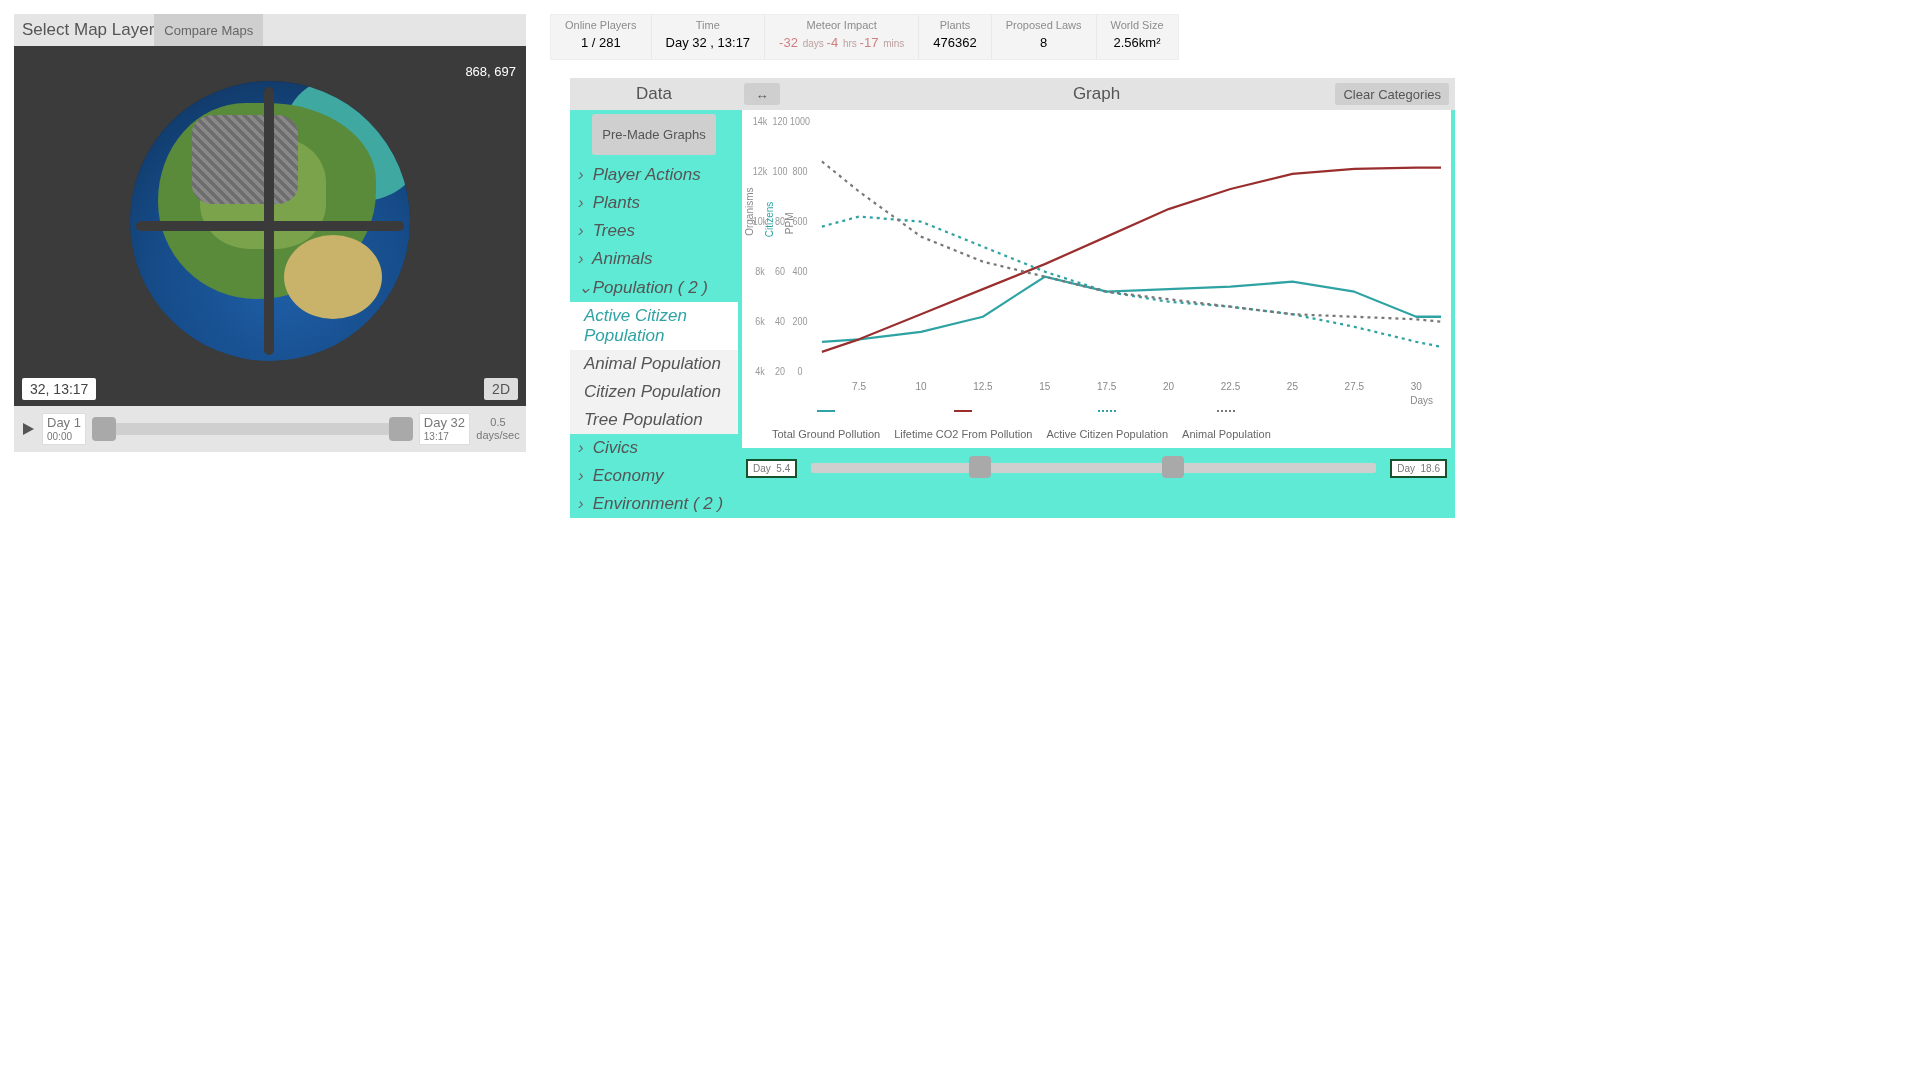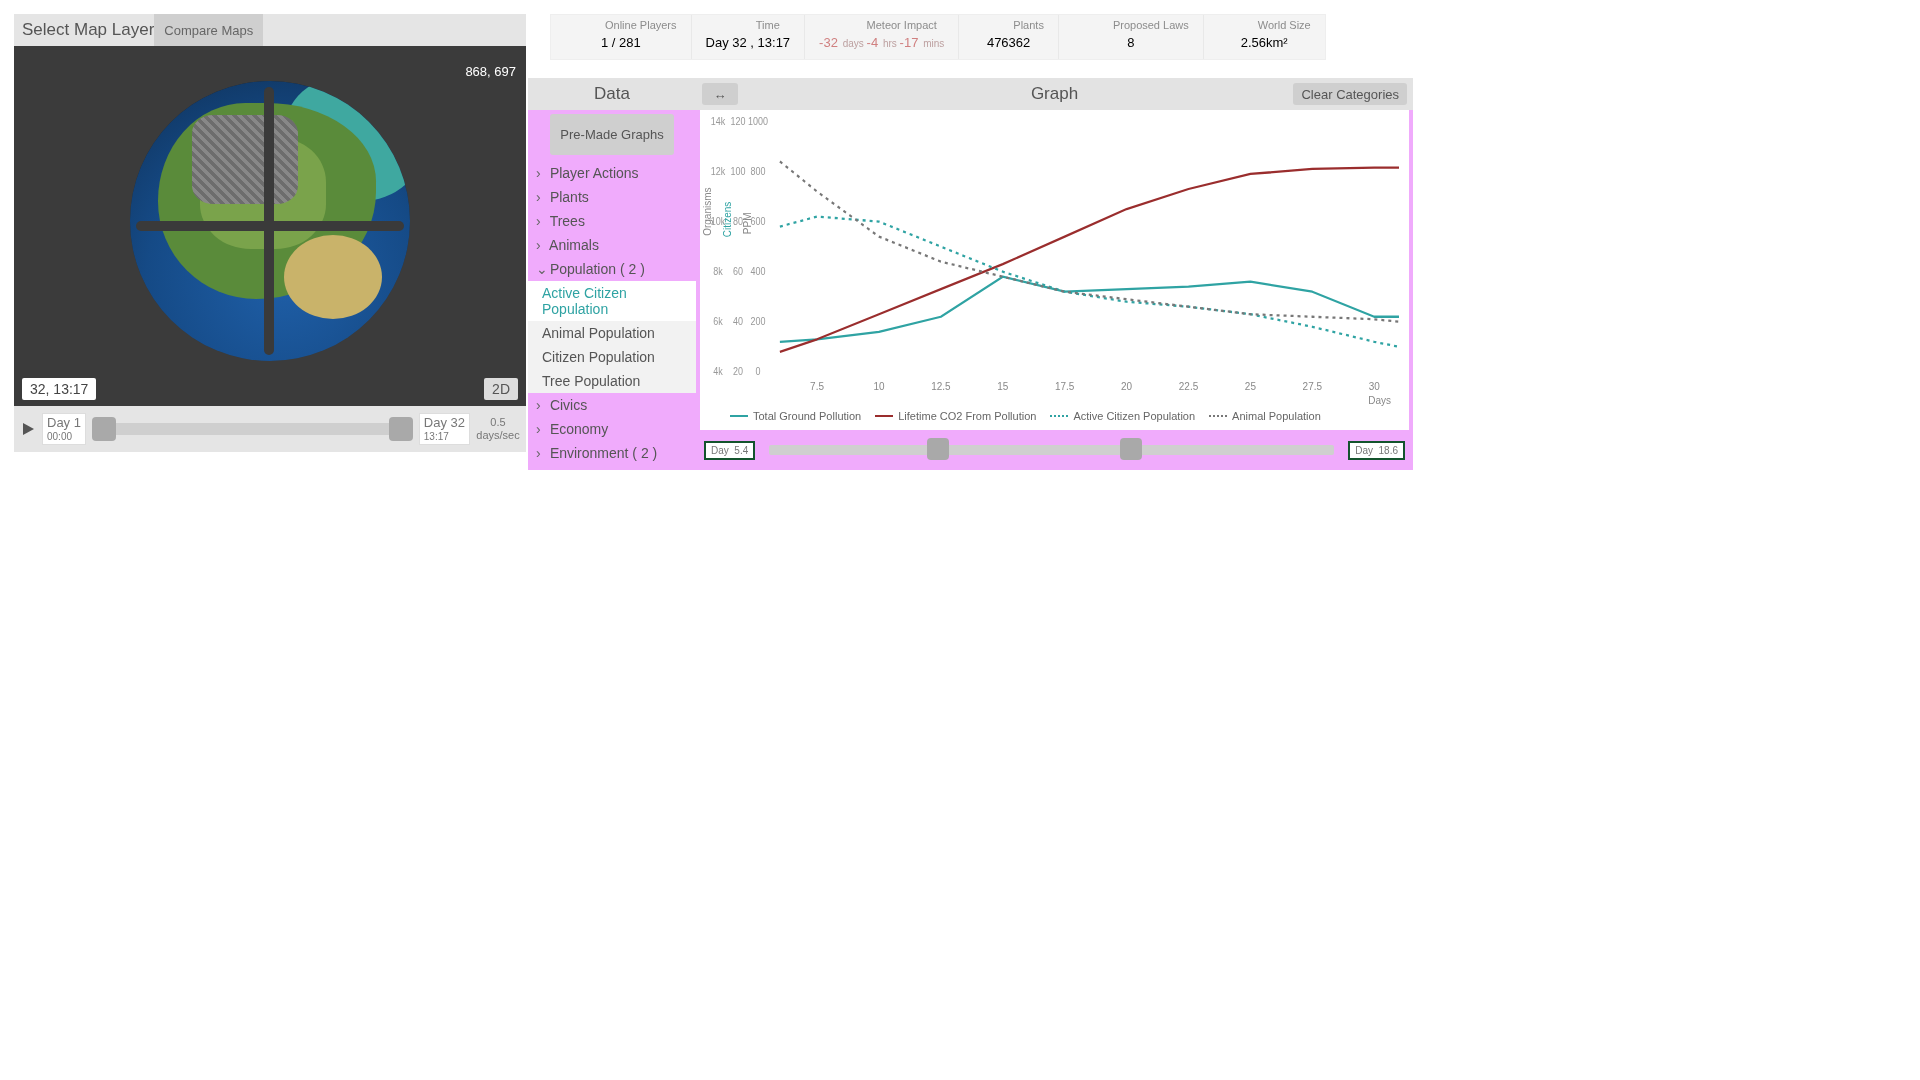--- a/index.html
+++ b/index.html
@@ -33,50 +33,50 @@
   .tl-label { background:#fff; border:1px solid #ddd; padding:2px 4px; font-size:10px; color:#777; line-height:1.15; }
   .tl-label .top{font-size:13px;}
   .tl-track { position:relative; flex:1; height:12px; background:#cfcfcf; margin:0 6px; border-radius:2px; }
   .tl-handle { position:absolute; top:-6px; width:24px; height:24px; background:#a9a9a9; border-radius:4px; cursor:pointer; }
   .tl-speed { width:56px; text-align:center; font-size:11px; color:#777; line-height:1.2; }
 
   
   .stats-bar { position:absolute; left:550px; top:14px; height:46px; background:#f4f4f4; border:1px solid #eee; display:flex; }
   .stat { padding:4px 14px; border-right:1px solid #e8e8e8; text-align:center; }
   .stat:last-child{border-right:none;}
-  .stat .lbl{font-size:11px; color:#8c8c8c; margin-bottom:4px;margin-left:40px;}
+  .stat .lbl{font-size:11px; color:#8c8c8c; margin-bottom:4px;}
   .stat .val{font-size:13px; color:#000000;}
   .stat .val.red{color:#d08080;}
   .stat .val .sub{font-size:10px; color:#bda0a0; margin-left:2px;}
 
   
-  .dg-panel { position:absolute; left:528px; top:78px; width:885px; background:#f0abfc; display:flex; }
+  .dg-panel { position:absolute; left:570px; top:78px; width:885px; background:#5eead4; display:flex; }
   .data-col { width:168px; }
   .graph-col { flex:1; display:flex; flex-direction:column; }
 
   .panel-hdr { height:32px; display:flex; align-items:center; justify-content:center; font-size:17px; color:#555; background:#e3e3e3; position:relative; }
   .arrow-btn { width:36px; height:22px; background:#cfcfcf; border-radius:3px; display:flex; align-items:center; justify-content:center; font-size:13px; cursor:pointer; position:absolute; left:6px; }
   .clear-btn { position:absolute; right:6px; height:22px; padding:0 8px; background:#cfcfcf; border-radius:3px; font-size:13px; color:#555; display:flex; align-items:center; cursor:pointer; }
   .premade-btn { display:block; margin:4px auto 6px; padding:13px 10px; background:#cfcfcf; border-radius:3px; font-size:13px; color:#555; cursor:pointer; width:fit-content; }
 
-  .tree { font-size:14px; }
+  .tree { font-size:17px;font-style:italic; }
   .tree-item { padding:4px 8px; cursor:pointer; color:#555; }
   .tree-item .chev { display:inline-block; width:10px; color:#666; }
   .sub-item { padding:4px 8px 4px 14px; cursor:pointer; color:#555; background:#f2f2f2; }
   .sub-item.selected { background:#fff; color:#2fa3a3; }
 
   
   .chart-wrap { background:#fff; margin:0 4px; height:296px; position:relative; }
   .chart-svg { width:100%; height:100%; display:block; }
   .y-label { position:absolute; left:2px; top:50%; transform:rotate(-90deg) translateX(50%); transform-origin:left top; font-size:10px; color:#888; }
   .y-label.c2 { left:22px; color:#2fa3a3; }
   .y-label.c3 { left:42px; color:#888; }
 
   .legend { display:flex; gap:14px; padding:4px 0 8px 30px; font-size:11px; color:#666; align-items:center; background:#fff; margin:0 4px; }
-  .legend-item { display:flex; align-items:center; gap:5px; }
+  .legend-item { display:flex; align-items:center; gap:16px;flex-direction:column; }
   .swatch { width:18px; height:0; border-top-width:2px; border-top-style:solid; }
 
   .graph-timeline { display:flex; align-items:center; height:40px; padding:0 8px; gap:8px; }
   .day-box { background:#fff; border:2px solid #14532d; padding:2px 5px; font-size:10px; color:#777; }
   .g-track { flex:1; height:10px; background:#cfcfcf; position:relative; margin:0 6px; border-radius:2px; }
   .g-handle { position:absolute; top:-7px; width:22px; height:22px; background:#a9a9a9; border-radius:4px; cursor:pointer; }
 </style>
 </head>
 <body>
 

